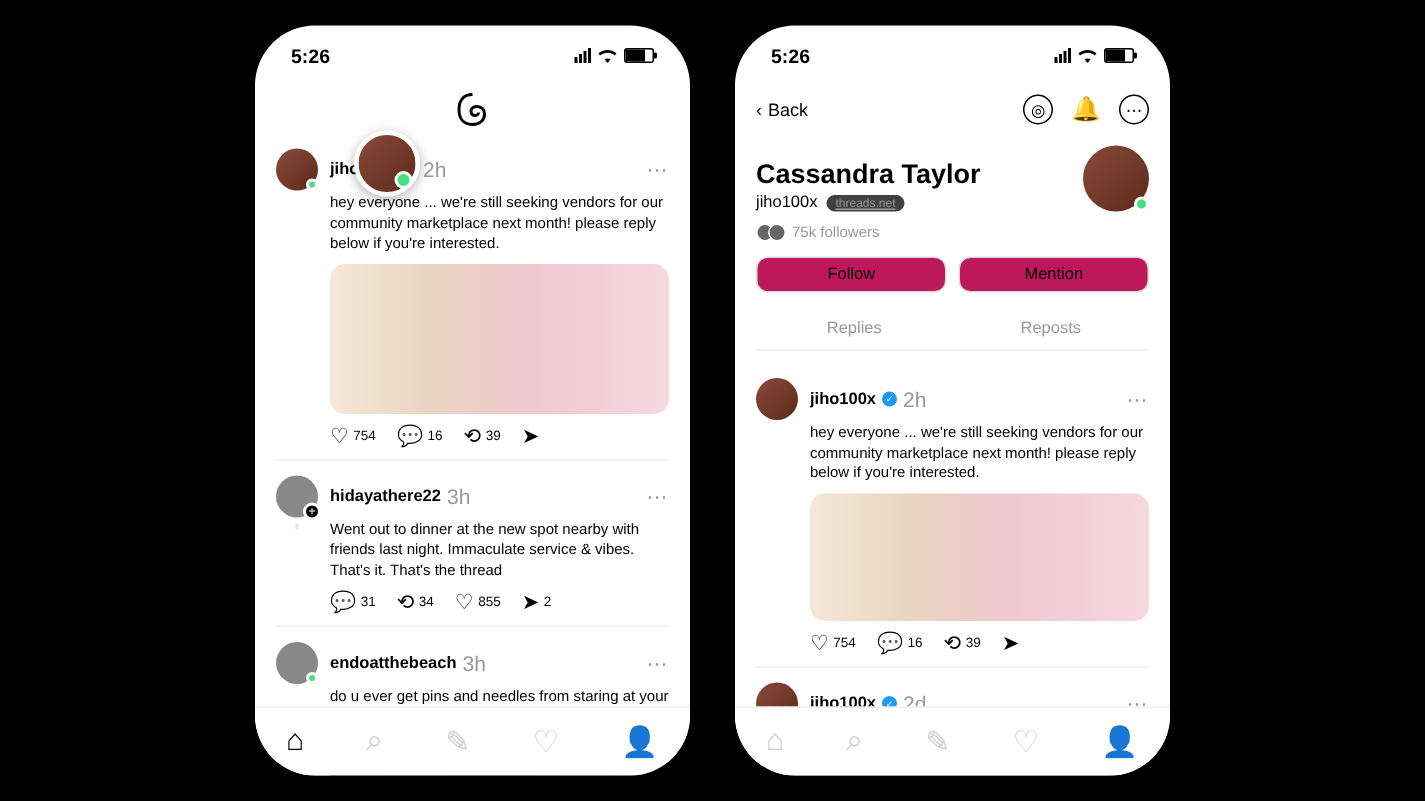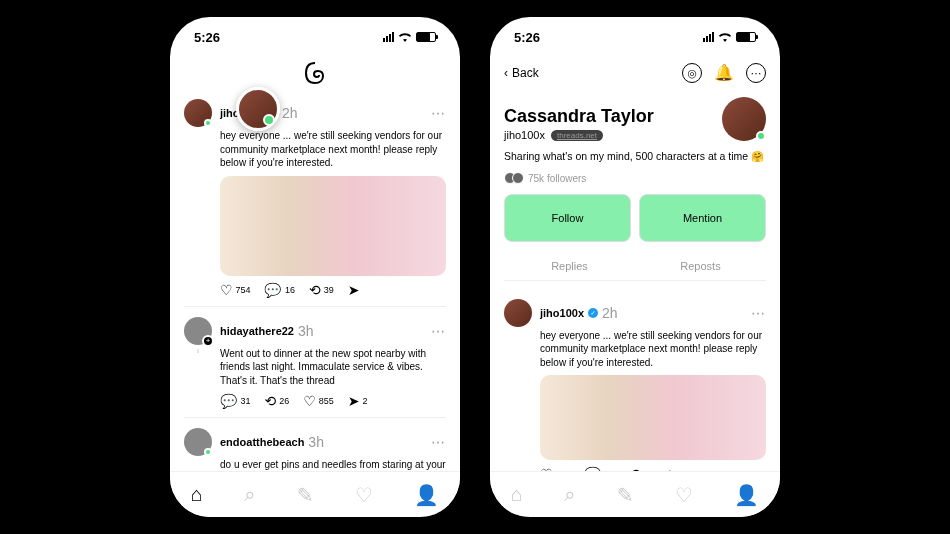--- a/index.html
+++ b/index.html
@@ -54,21 +54,21 @@
     .profile-avatar { width: 44px; height: 44px; border-radius: 50%; background: linear-gradient(135deg, #8b4a3a, #5a2a1a); position: relative; }
     .handle-row { display: flex; align-items: center; gap: 6px; margin-top: 2px; }
     .handle { font-size: 11px; }
     .badge { background: #404040; border-radius: 10px; padding: 1px 6px; font-size: 8px; color: #999; text-decoration: underline; }
     .bio { font-size: 10.5px; margin-top: 8px; line-height: 1.4; }
     .followers { font-size: 10px; color: #999; margin-top: 8px; display: flex; align-items: flex-end; gap: 4px; }
     .follower-avatars { display: flex; }
     .follower-avatars span { width: 12px; height: 12px; border-radius: 50%; background: #666; border: 1px solid #fff; margin-left: -4px; }
     .follower-avatars span:first-child { margin-left: 0; }
     .profile-buttons { display: flex; gap: 8px; margin-top: 10px; }
-    .profile-btn { flex: 1; padding: 17px; border: 1px solid #ddd; border-radius: 8px; background: #86efac; font-size: 11px; font-weight: 500; text-align: center; }
+    .profile-btn { flex: 1; padding: 5px; border: 1px solid #ddd; border-radius: 8px; background: #be185d; font-size: 11px; font-weight: 500; text-align: center; }
     .tabs { display: flex; margin-top: 10px; border-bottom: 1px solid #eee; }
     .tab { flex: 1; text-align: center; padding: 8px 0; font-size: 11px; color: #999; }
     .tab.active { color: #000; border-bottom: 1px solid #000; font-weight: 500; }
     .thread-line { position: absolute; left: 13px; top: 32px; bottom: -8px; width: 2px; background: #e5e5e5; }
   </style>
 </head>
 <body>
 
 <div class="phone" style="position:relative;">
   <div class="floating-avatar">
@@ -147,21 +147,21 @@
       </div>
       <div class="post-body">
         <div class="post-text">Went out to dinner at the new spot nearby with friends last night. Immaculate service &amp; vibes. That's it. That's the thread</div>
         <div class="actions">
           <div class="action-item">
               <span class="action-icon">💬</span>
               <span>31</span>
             </div>
           <div class="action-item">
               <span class="action-icon">⟲</span>
-              <span>26</span>
+              <span>34</span>
             </div>
           <div class="action-item">
               <span class="action-icon">♡</span>
               <span>855</span>
             </div>
           <div class="action-item">
               <span class="action-icon">➤</span>
               <span>2</span>
             </div>
         </div>
@@ -231,21 +231,20 @@
         <div class="profile-name">Cassandra Taylor</div>
         <div class="handle-row">
           <span class="handle">jiho100x</span>
           <span class="badge">threads.net</span>
         </div>
       </div>
       <div class="profile-avatar">
         <div class="online-dot" style="width:10px;height:10px;"></div>
       </div>
     </div>
-    <div class="bio">Sharing what's on my mind, 500 characters at a time 🤗</div>
     <div class="followers">
       <div class="follower-avatars">
           <span></span>
           <span></span>
         </div>
       <span>75k followers</span>
     </div>
     <div class="profile-buttons">
       <div class="profile-btn">Follow</div>
       <div class="profile-btn">Mention</div>

